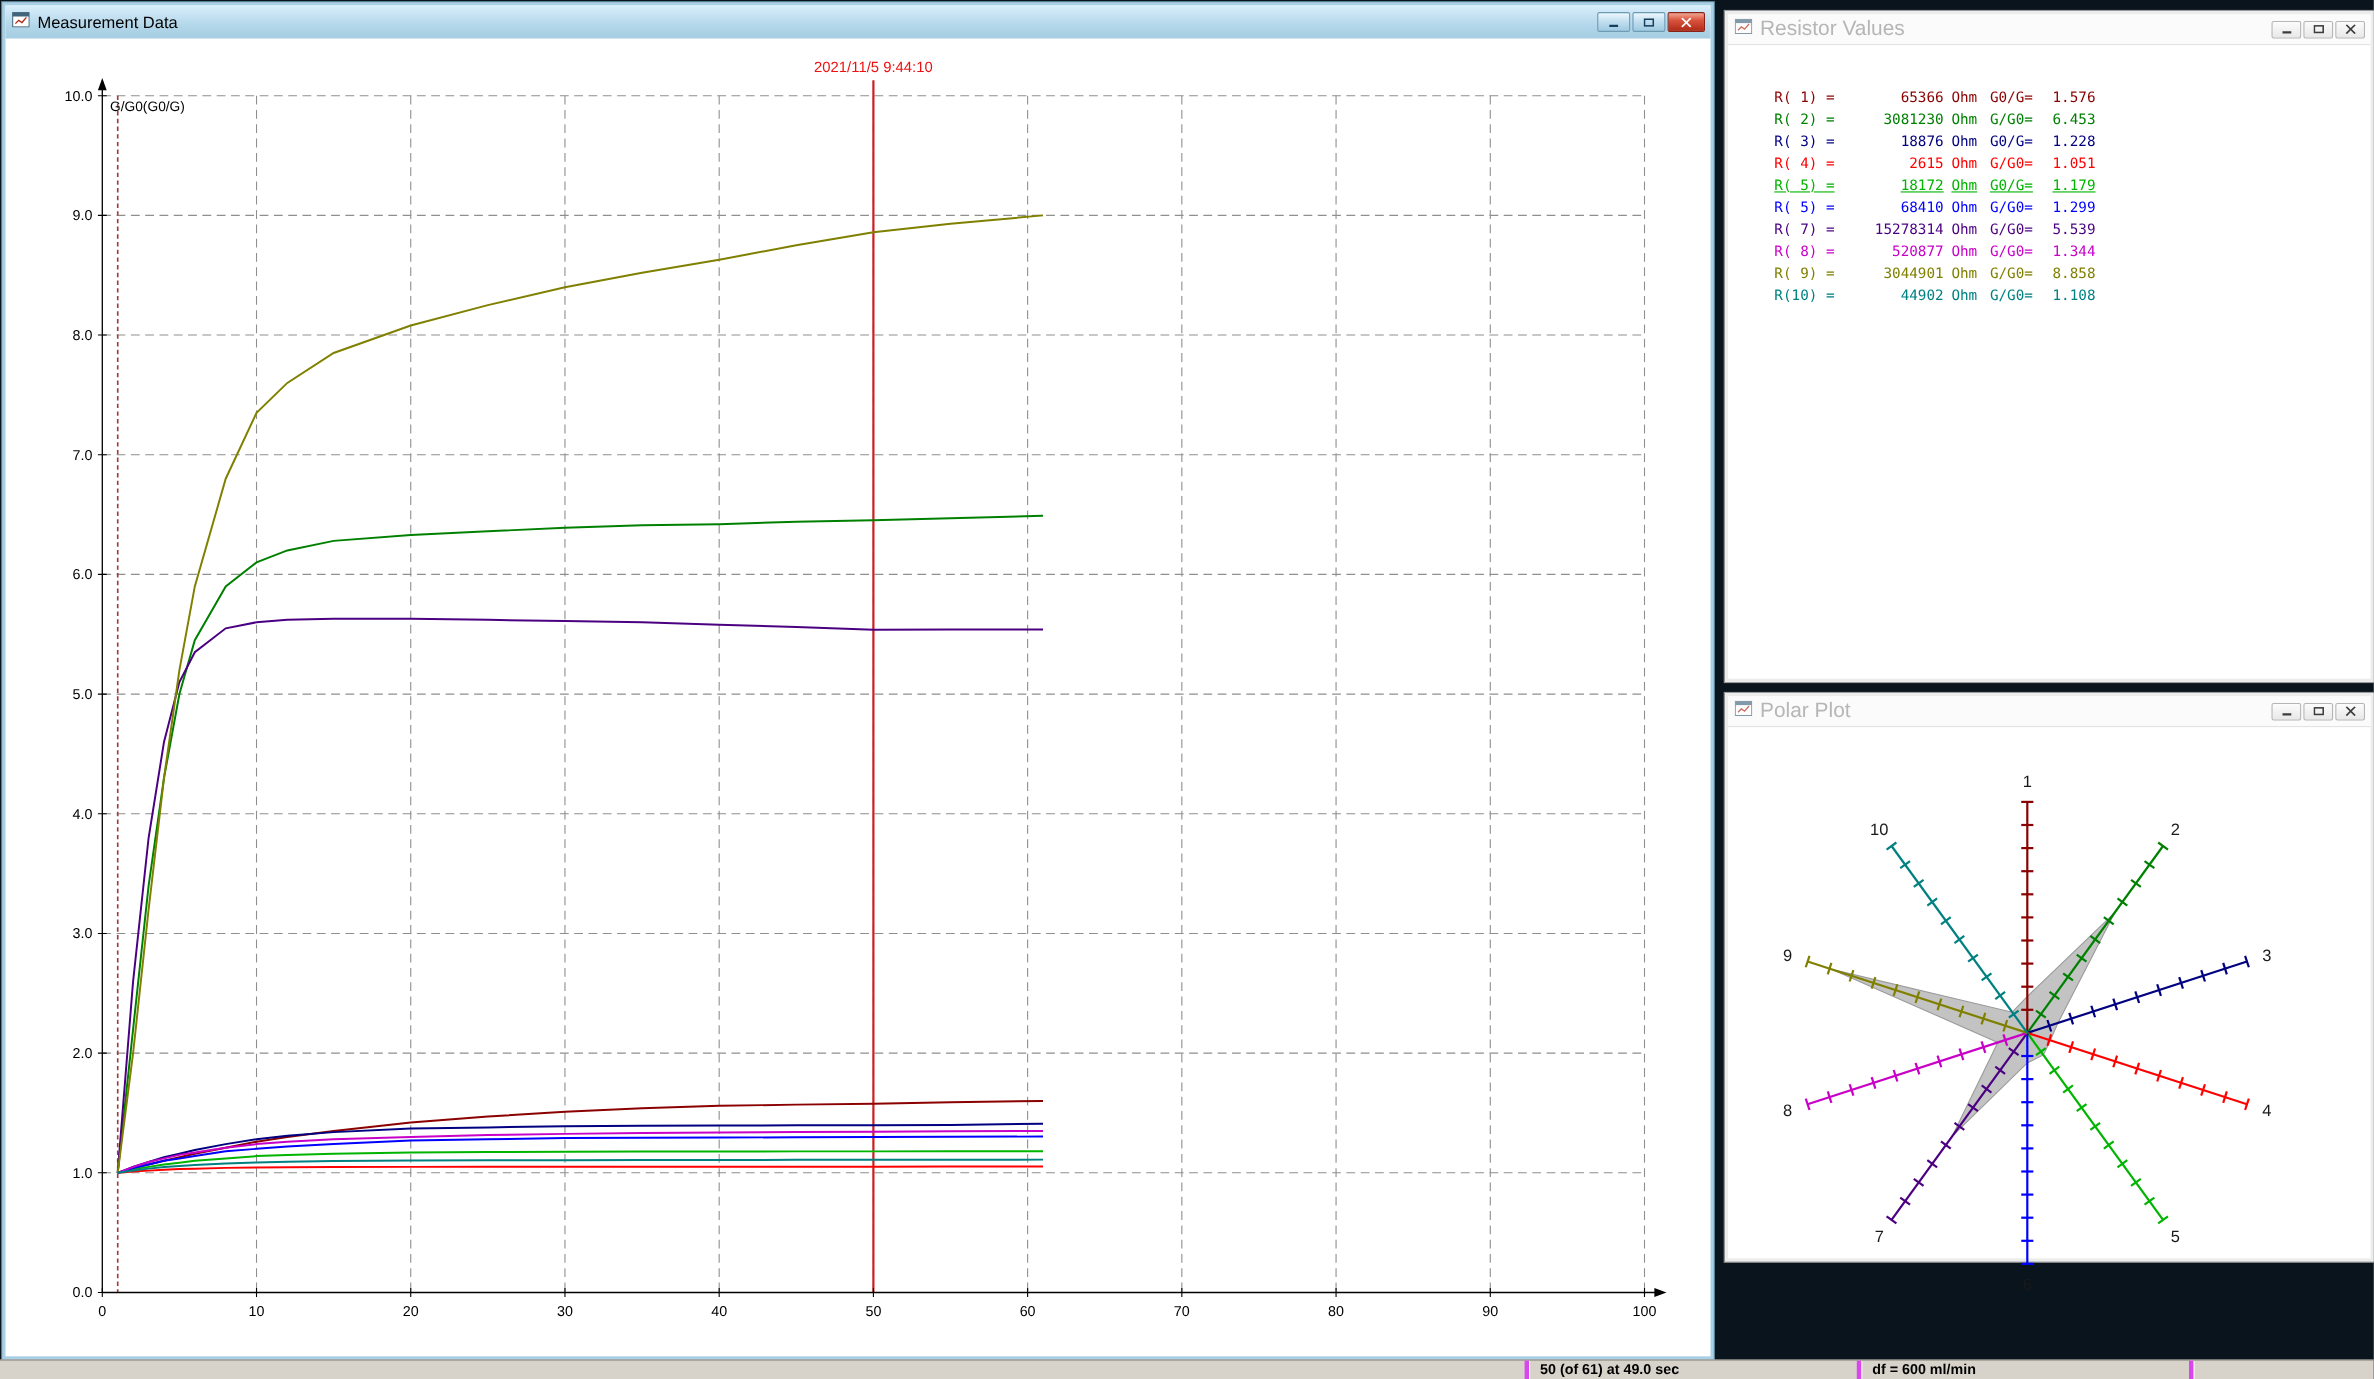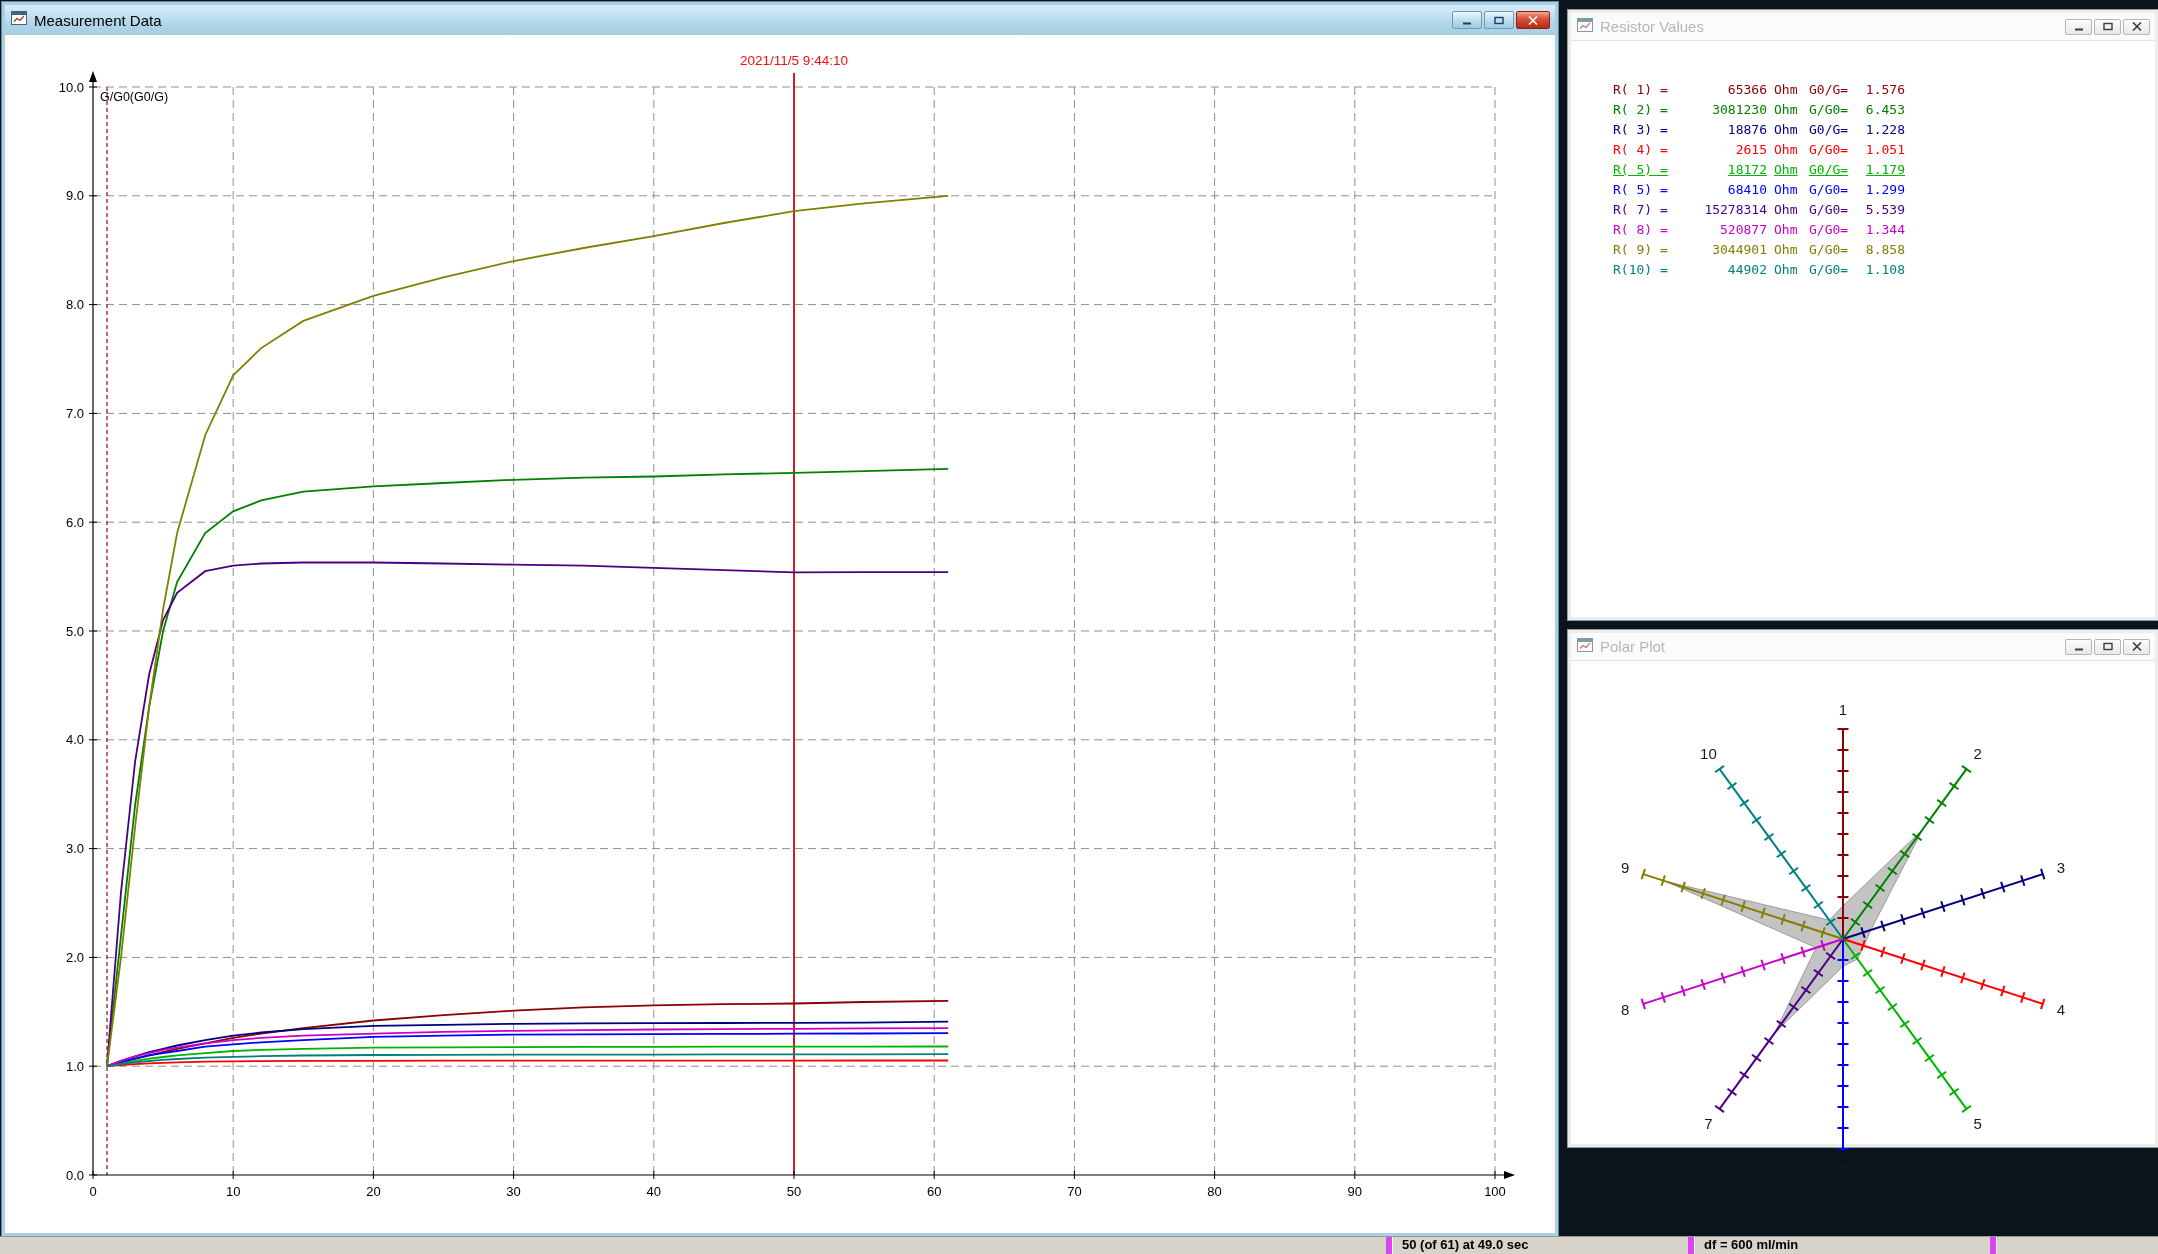--- a/index.html
+++ b/index.html
@@ -20,21 +20,21 @@
   }
   #win-measure .titlebar .title{font-size:15px;color:#000;}
   
   .inactive{border:3px solid #ececec;outline:1px solid #9a9a9a;}
   #win-resistor{left:1568px;top:10px;width:590px;height:610px;}
   #win-polar{left:1568px;top:630px;width:590px;height:517px;}
   .inactive .titlebar{
     height:27px;background:#fbfbfb;border-bottom:1px solid #e3e3e3;
     display:flex;align-items:center;gap:7px;padding:0 5px 0 6px;
   }
-  .inactive .titlebar .title{font-size:15px;color:#b6b6b6;}
+  .inactive .titlebar .title{font-size:19px;color:#b6b6b6;}
   .inactive .win-icon{opacity:.65;}
 
   .win-buttons{margin-left:auto;display:flex;gap:2px;align-items:center;}
   .wbtn{
     display:flex;align-items:center;justify-content:center;
     padding:0;border-radius:2px;cursor:default;
   }
   #win-measure .wbtn{
     width:30px;height:18px;color:#16405c;
     background:linear-gradient(#eef8fd,#c3e0f0 45%,#9fc9e0);
@@ -73,21 +73,21 @@
   .rrow .rratio{text-align:right;}
 
   
   .statusbar{
     position:absolute;left:0;bottom:0;width:2158px;height:17px;
     background:#d7d3cb;border-top:1px solid #98948c;
     display:flex;color:#000;
     font:bold 13px/16px "Liberation Sans",sans-serif;
   }
   .sb-spacer{width:1386px;}
-  .sb-panel{border-left:6px solid #d946ef;box-shadow:inset 1px 0 0 #ffffff;
+  .sb-panel{border-left:4px solid #d946ef;box-shadow:inset 1px 0 0 #ffffff;
     padding-left:10px;box-sizing:border-box;}
   .sb-progress{width:302px;}
   .sb-flow{width:302px;}
   .sb-rest{flex:1;}
 </style>
 </head>
 <body>
 
 <div class="window" id="win-measure">
   <div class="titlebar">

